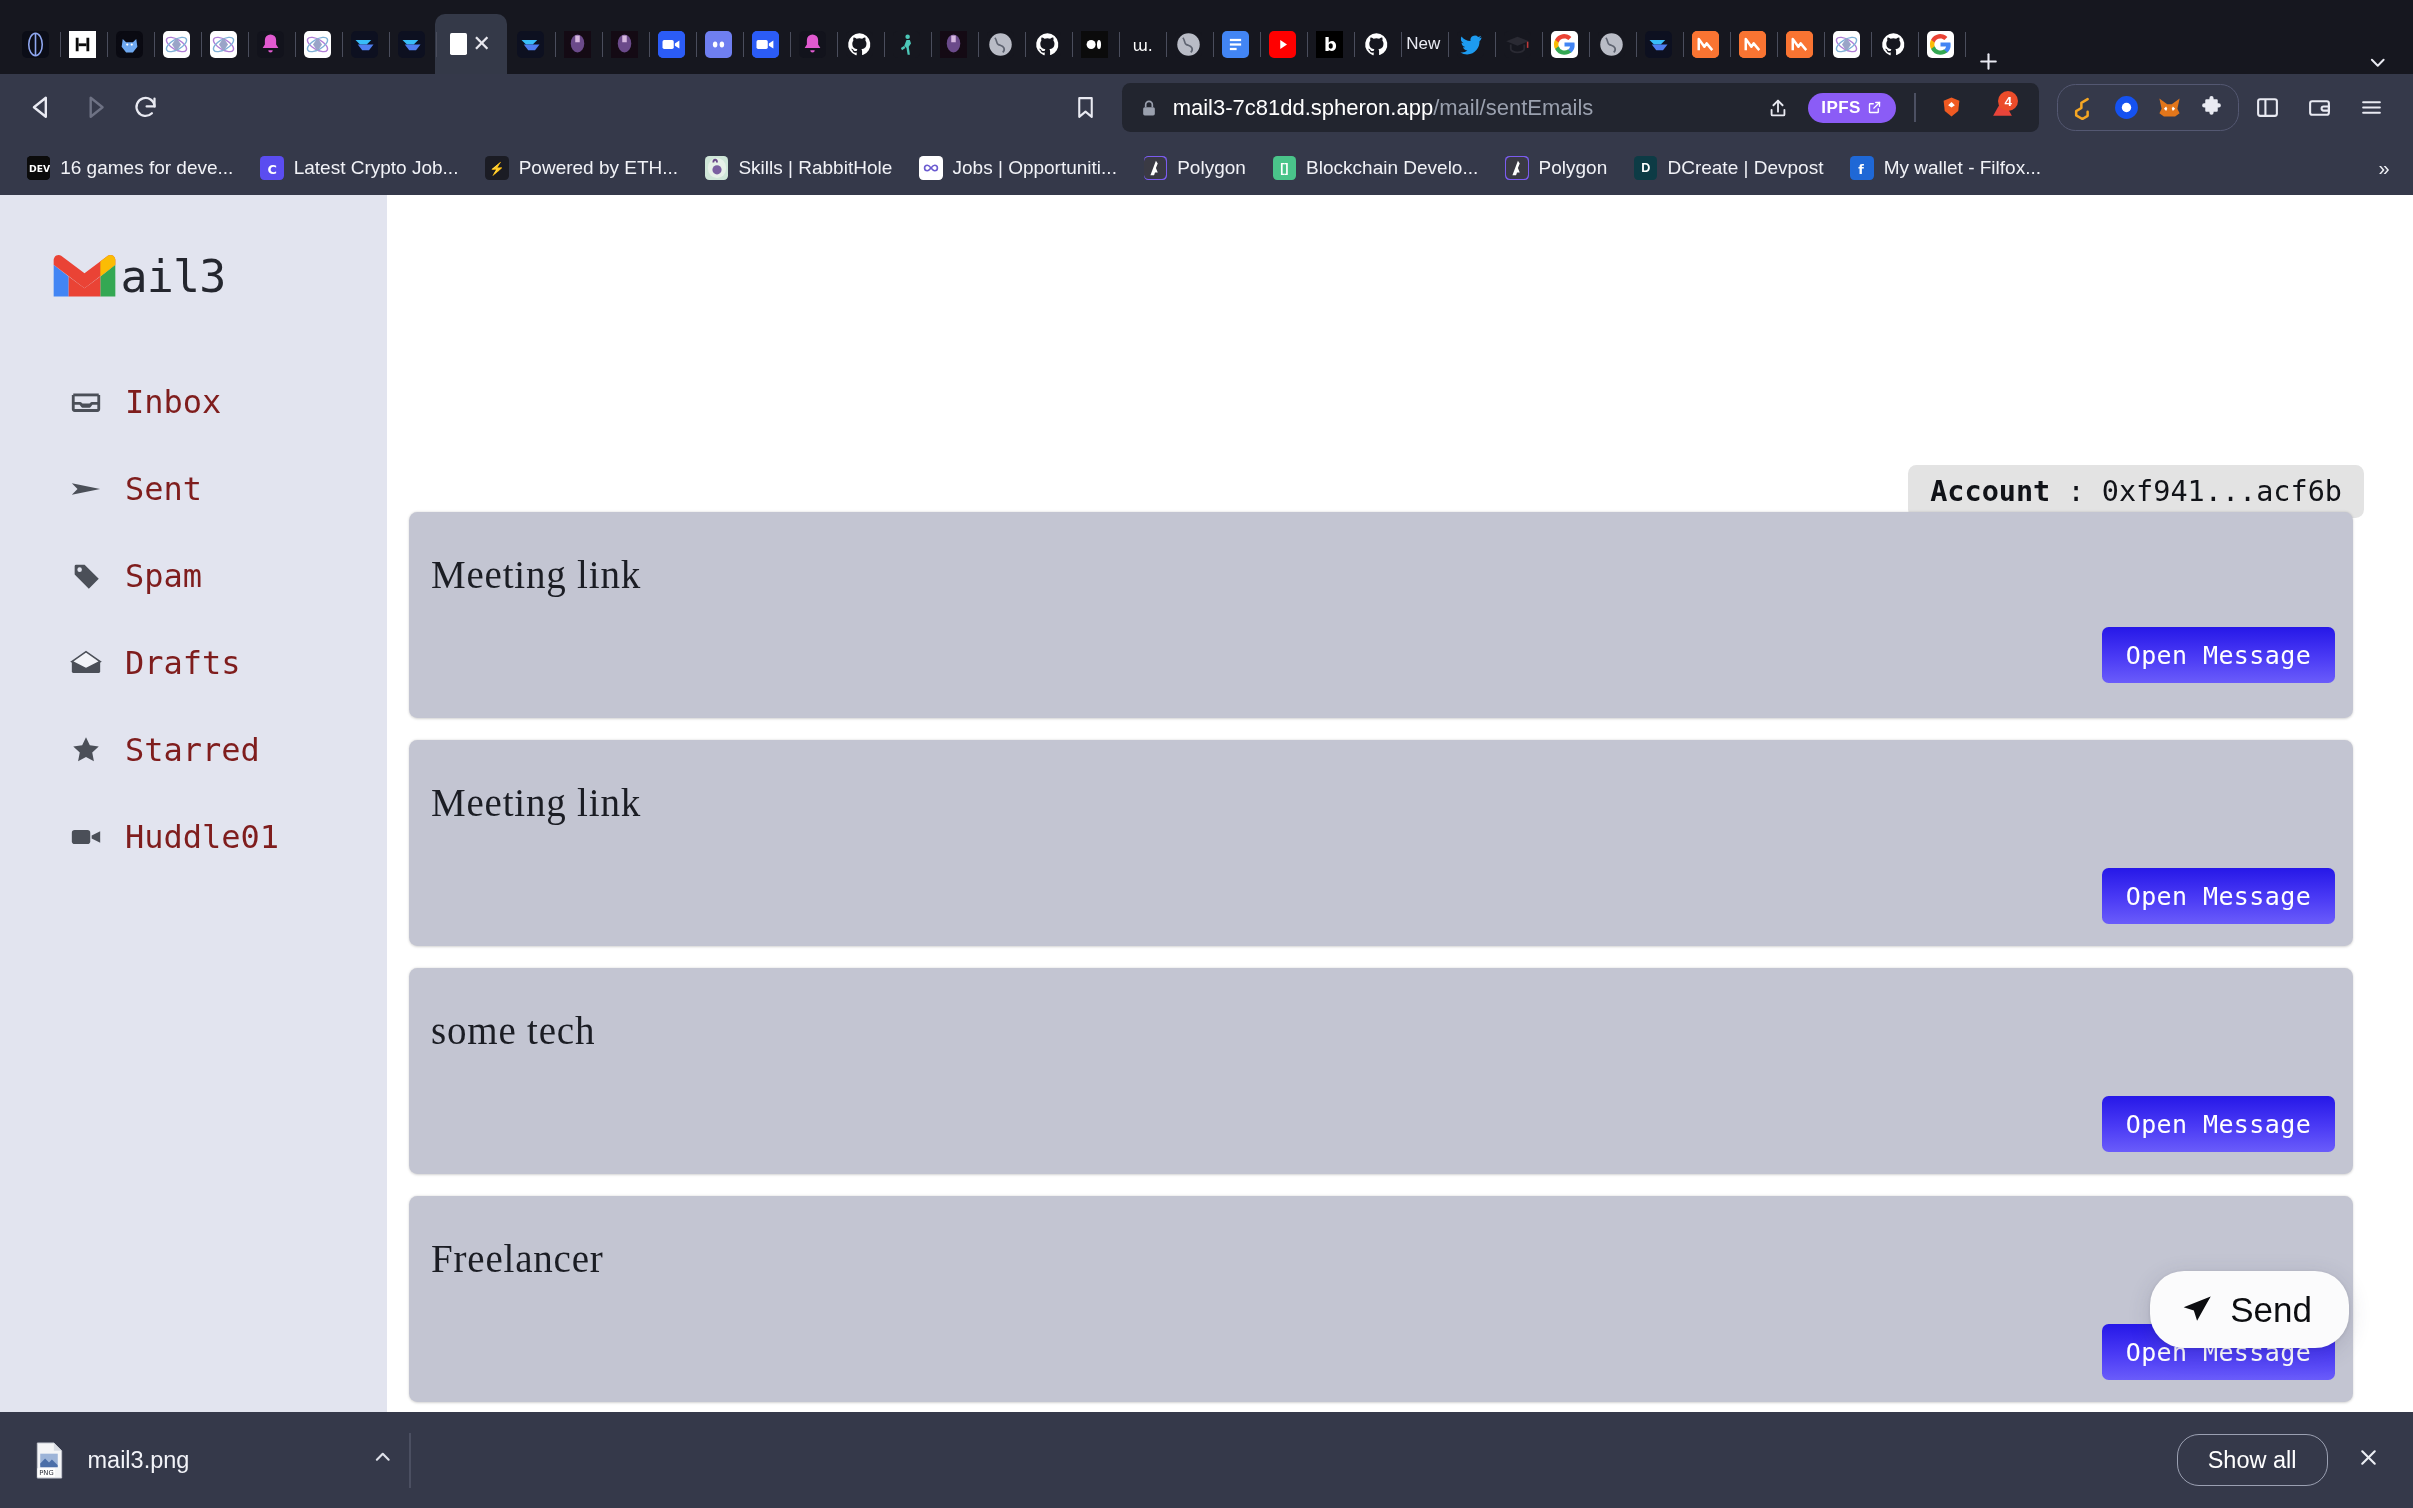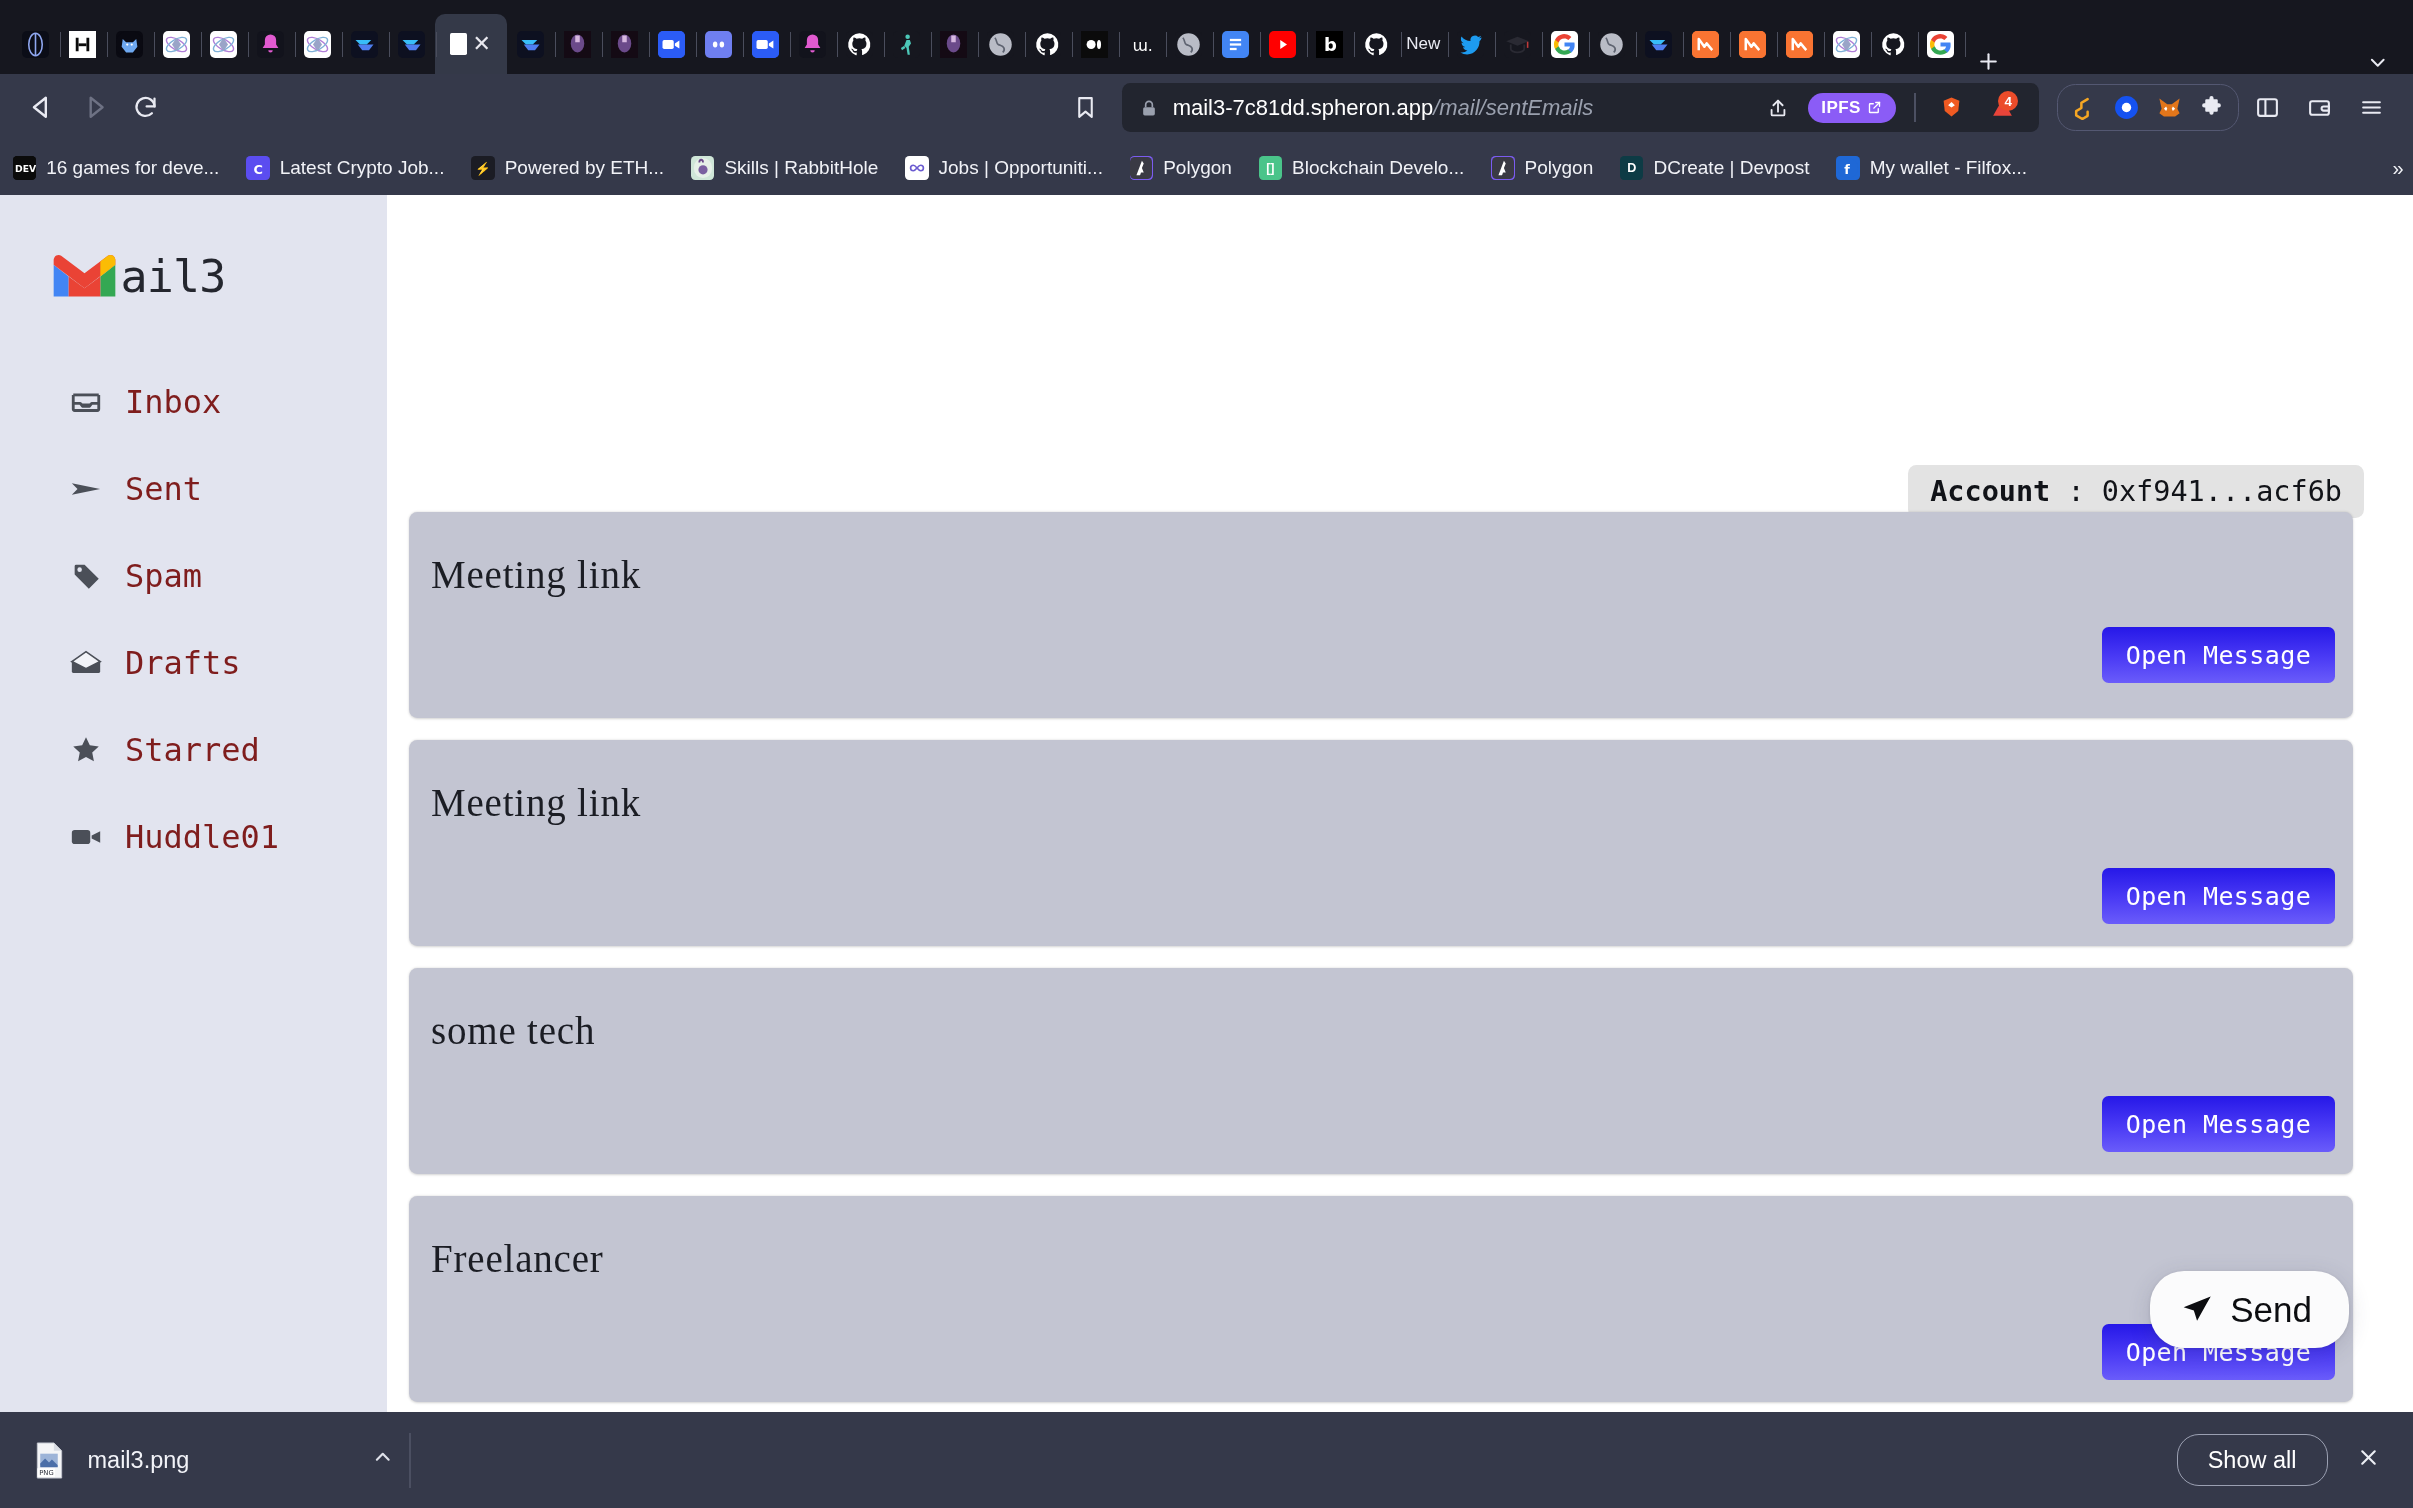--- a/index.html
+++ b/index.html
@@ -46,40 +46,40 @@
     width: 47px; height: 47px; border-radius: 50%;
     display: flex; align-items: center; justify-content: center;
     color: #e9eaf2;
   }
   .urlbar {
     flex: 1; height: 49px; background: #22252f; border-radius: 8.4px;
     display: flex; align-items: center; padding: 0 17px; gap: 13.4px;
     margin: 0 8.4px; min-width: 0;
   }
   .url-text { font-size: 22px; color: #ffffff; white-space: nowrap; overflow: hidden; }
-  .url-text .path { color: #9aa0ae; font-style: italic; }
+  .url-text .path { color: #9aa0ae; }
   .ipfs-pill {
     background: #8b5cf6; color: #fff; border-radius: 15px;
     padding: 5px 13.4px; font-size: 17px; font-weight: 700;
     display: flex; align-items: center; gap: 6.7px; letter-spacing: 0.4px;
   }
   .tb-divider { width: 1.7px; height: 28.5px; background: #4c5062; margin: 0 5px; }
   .ext-group {
     display: flex; align-items: center; gap: 3.4px;
     border: 1.3px solid #545872; border-radius: 18.4px; padding: 3.4px 6.7px; margin-left: 5px;
   }
   .badge-count {
     position: absolute; top: 3.4px; right: 3.4px; background: #ec4c2a; color: #fff;
     border-radius: 50%; width: 20px; height: 20px; font-size: 13.4px;
     display: flex; align-items: center; justify-content: center; font-weight: 700;
   }
 
   .bookmarks {
     height: 54px; background: #35394a;
-    display: flex; align-items: center; padding: 0 1px; gap: 3.4px;
+    display: flex; align-items: center; padding: 0 15px; gap: 3.4px;
     flex: 0 0 54px; overflow: hidden;
   }
   .bm { display: flex; align-items: center; gap: 10px; padding: 5px 11.7px; border-radius: 6.7px; flex: 0 0 auto; }
   .bm-ico { width: 23.5px; height: 23.5px; border-radius: 4.2px; flex: 0 0 23.5px; display:flex; align-items:center; justify-content:center; font-size:13.4px; font-weight:700; color:#fff; overflow:hidden;}
   .bm-label { font-size: 19px; color: #f1f2f7; white-space: nowrap; }
   .bm-overflow { margin-left: auto; color: #f1f2f7; font-size: 20px; padding-right: 8.4px; }
 
   
   .page { flex: 1; display: flex; background: #ffffff; min-height: 0; position: relative; }
   .sidebar {

